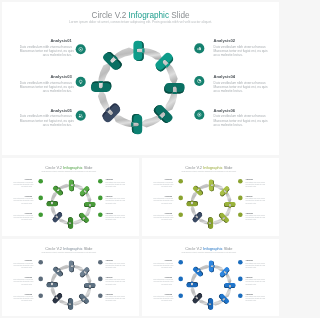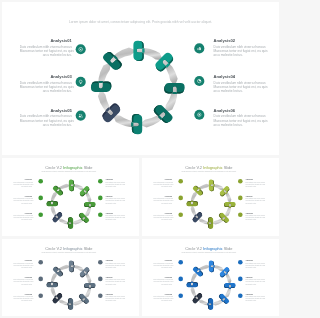--- a/index.html
+++ b/index.html
@@ -15,20 +15,21 @@
 .blk{position:absolute;}
 .blk .h{font-weight:bold;color:#4a5055;line-height:1;}
 .blk .bd{color:#a6abaf;}
 .blk .bd div{white-space:nowrap;}
 svg.circ{position:absolute;left:0;top:0;overflow:visible;}
 </style>
 </head>
 <body>
 
 <div class="slide" id="main">
+  <div class="ttl" style="top:9px;font-size:8.2px"><span>Circle V.2 </span><span style="color:#1d9e8d">Infographic</span><span> Slide</span></div>
   <div class="sub" style="top:18px;font-size:3.3px">Lorem ipsum dolor sit amet, consectetuer adipiscing elit. Proin gravida nibh vel velit auctor aliquet.</div>
 <svg class="circ" width="100%" height="100%">
       <defs>
         <linearGradient id="rg0" x1="0" y1="0" x2="0.3" y2="1">
           <stop offset="0" stop-color="#eeeeee"></stop>
           <stop offset=".22" stop-color="#cdcdcd"></stop>
           <stop offset=".48" stop-color="#bcbcbc"></stop>
           <stop offset=".74" stop-color="#dedede"></stop>
           <stop offset="1" stop-color="#b0b0b0"></stop>
         </linearGradient>

